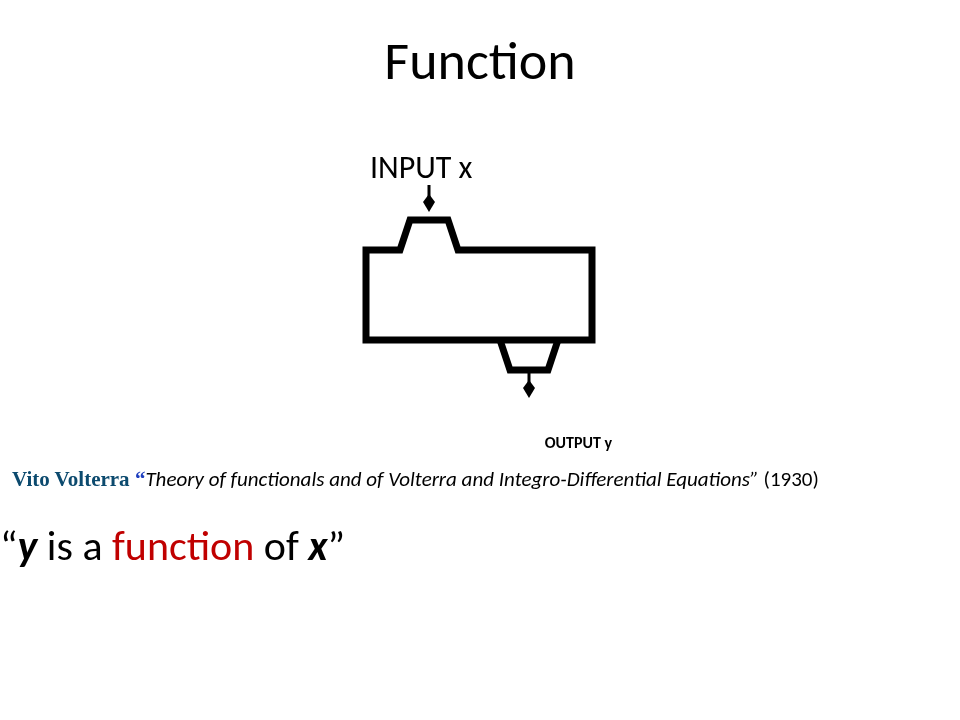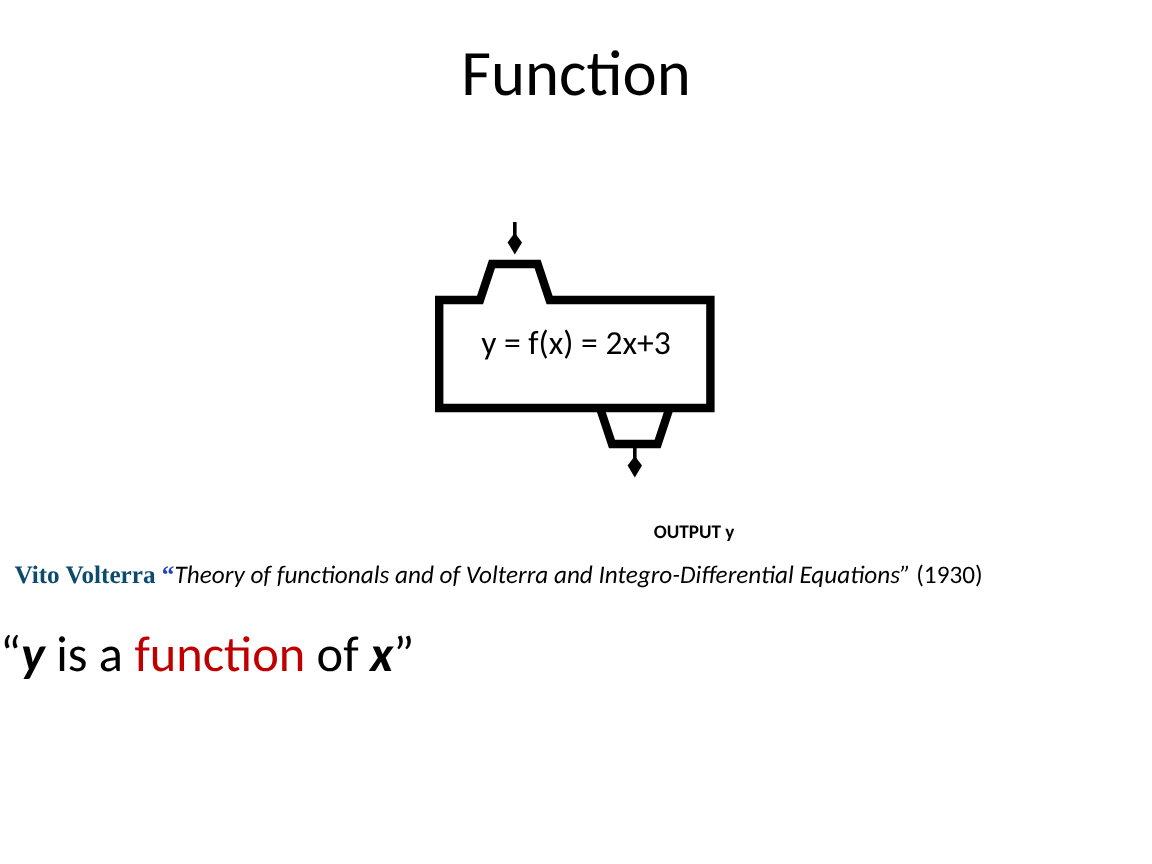--- a/index.html
+++ b/index.html
@@ -134,21 +134,21 @@
           <polygon points="99,44 93,52 99,62 105,52"></polygon>
           <rect x="97.5" y="35" width="3" height="12"></rect>
         </g>
 
         <g fill="#000">
           <polygon points="199,230 193,238 199,248 205,238"></polygon>
           <rect x="197.5" y="221" width="3" height="12"></rect>
         </g>
       </svg>
 
-      <div class="box-label">y = f(x) = 2x+3</div>
+      <div class="input-label">INPUT x</div>
       <div class="output-label">OUTPUT y</div>
     </div>
   </div>
 
   <div class="statement">
     <span class="q">“</span><span class="y">y</span><span> is a </span><span class="fn">function</span><span> of </span><span class="x">x</span><span class="q">”</span>
   </div>
 
   <div class="citation">
     <span class="author">Vito Volterra </span><span class="oq">“</span><span>Theory of functionals and of Volterra and Integro-Differential Equations” </span><span class="yr">(1930)</span>

